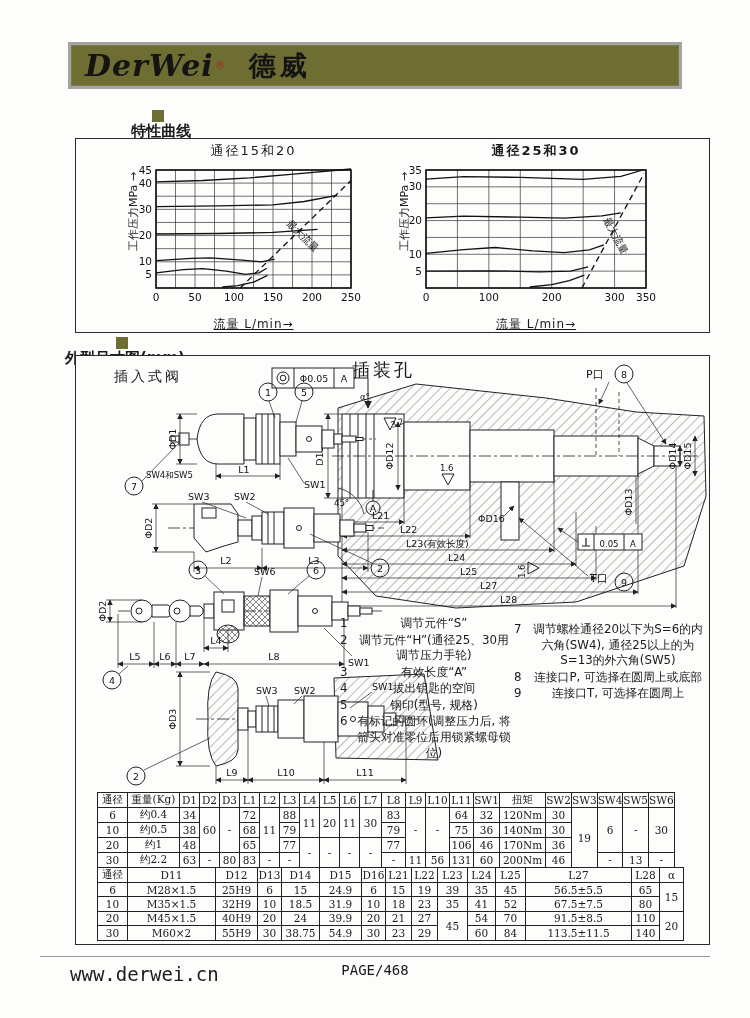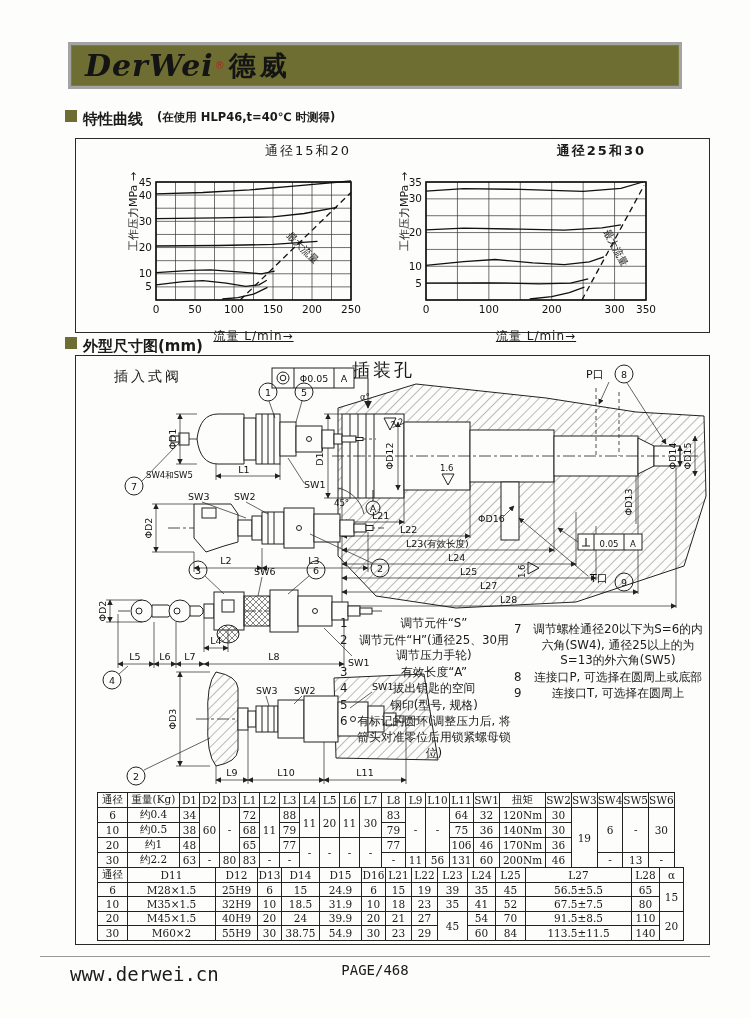--- a/index.html
+++ b/index.html
@@ -6,32 +6,32 @@
   .page{position:relative;width:750px;height:1018px;background:#fdfdfc;overflow:hidden;
         font-family:"DejaVu Sans",sans-serif;color:#1a1a1a;}
   
   .banner{position:absolute;left:68px;top:42px;width:614px;height:47px;
           background:#6e6e32;border:3px solid #a3a3a3;box-shadow:inset 0 0 0 1px #7d7d42;
           display:flex;align-items:center;padding-left:14px;box-sizing:border-box;}
   .logo-en{font-family:"DejaVu Serif",serif;font-style:italic;font-weight:bold;
            font-size:30px;color:#141414;letter-spacing:1px;}
   .logo-reg{color:#a03020;font-size:10px;vertical-align:super;margin-left:1px;}
   .logo-cn{font-family:"DejaVu Serif",serif;font-weight:bold;font-size:27px;color:#141414;
-           margin-left:4px;letter-spacing:4px;}
+           margin-left:24px;letter-spacing:4px;}
   
-  .sec{position:absolute;display:flex;}
+  .sec{position:absolute;display:flex;align-items:center;flex-direction:column;}
   .sec .sq{width:12px;height:12px;background:#6e6e32;margin-right:6px;}
   .sec .t{font-size:15px;font-weight:bold;}
   .sec .n{font-size:11.5px;font-weight:bold;margin-left:14px;}
   
   .chartbox{position:absolute;left:75px;top:138px;width:633px;height:193px;border:1.5px solid #2a2a2a;background:#fdfdfc;}
   .drawbox{position:absolute;left:75px;top:355px;width:633px;height:588px;border:1.5px solid #2a2a2a;background:#fdfdfc;}
   
   .chart{position:absolute;}
-  .chart-title{font-size:13px;letter-spacing:2px;text-align:right;margin-bottom:16px;}
+  .chart-title{font-size:13px;letter-spacing:2px;text-align:center;margin-bottom:4px;}
   .chart-xlabel{font-size:12px;letter-spacing:1px;text-align:center;margin-top:-2px;text-decoration:underline;}
   .chart-ylabel{position:absolute;width:120px;text-align:center;font-size:11px;
                 transform:rotate(-90deg);}
   .chart svg text{font-family:"DejaVu Sans",sans-serif;}
   
   .drawbox svg{position:absolute;left:0;top:0;}
   .dwg-title-left{position:absolute;left:38px;top:12px;font-size:14px;letter-spacing:3px;}
   .dwg-title-right{position:absolute;left:276px;top:2px;font-size:18px;letter-spacing:3px;}
   
   .notes{position:absolute;font-size:11.8px;line-height:1.32;}

